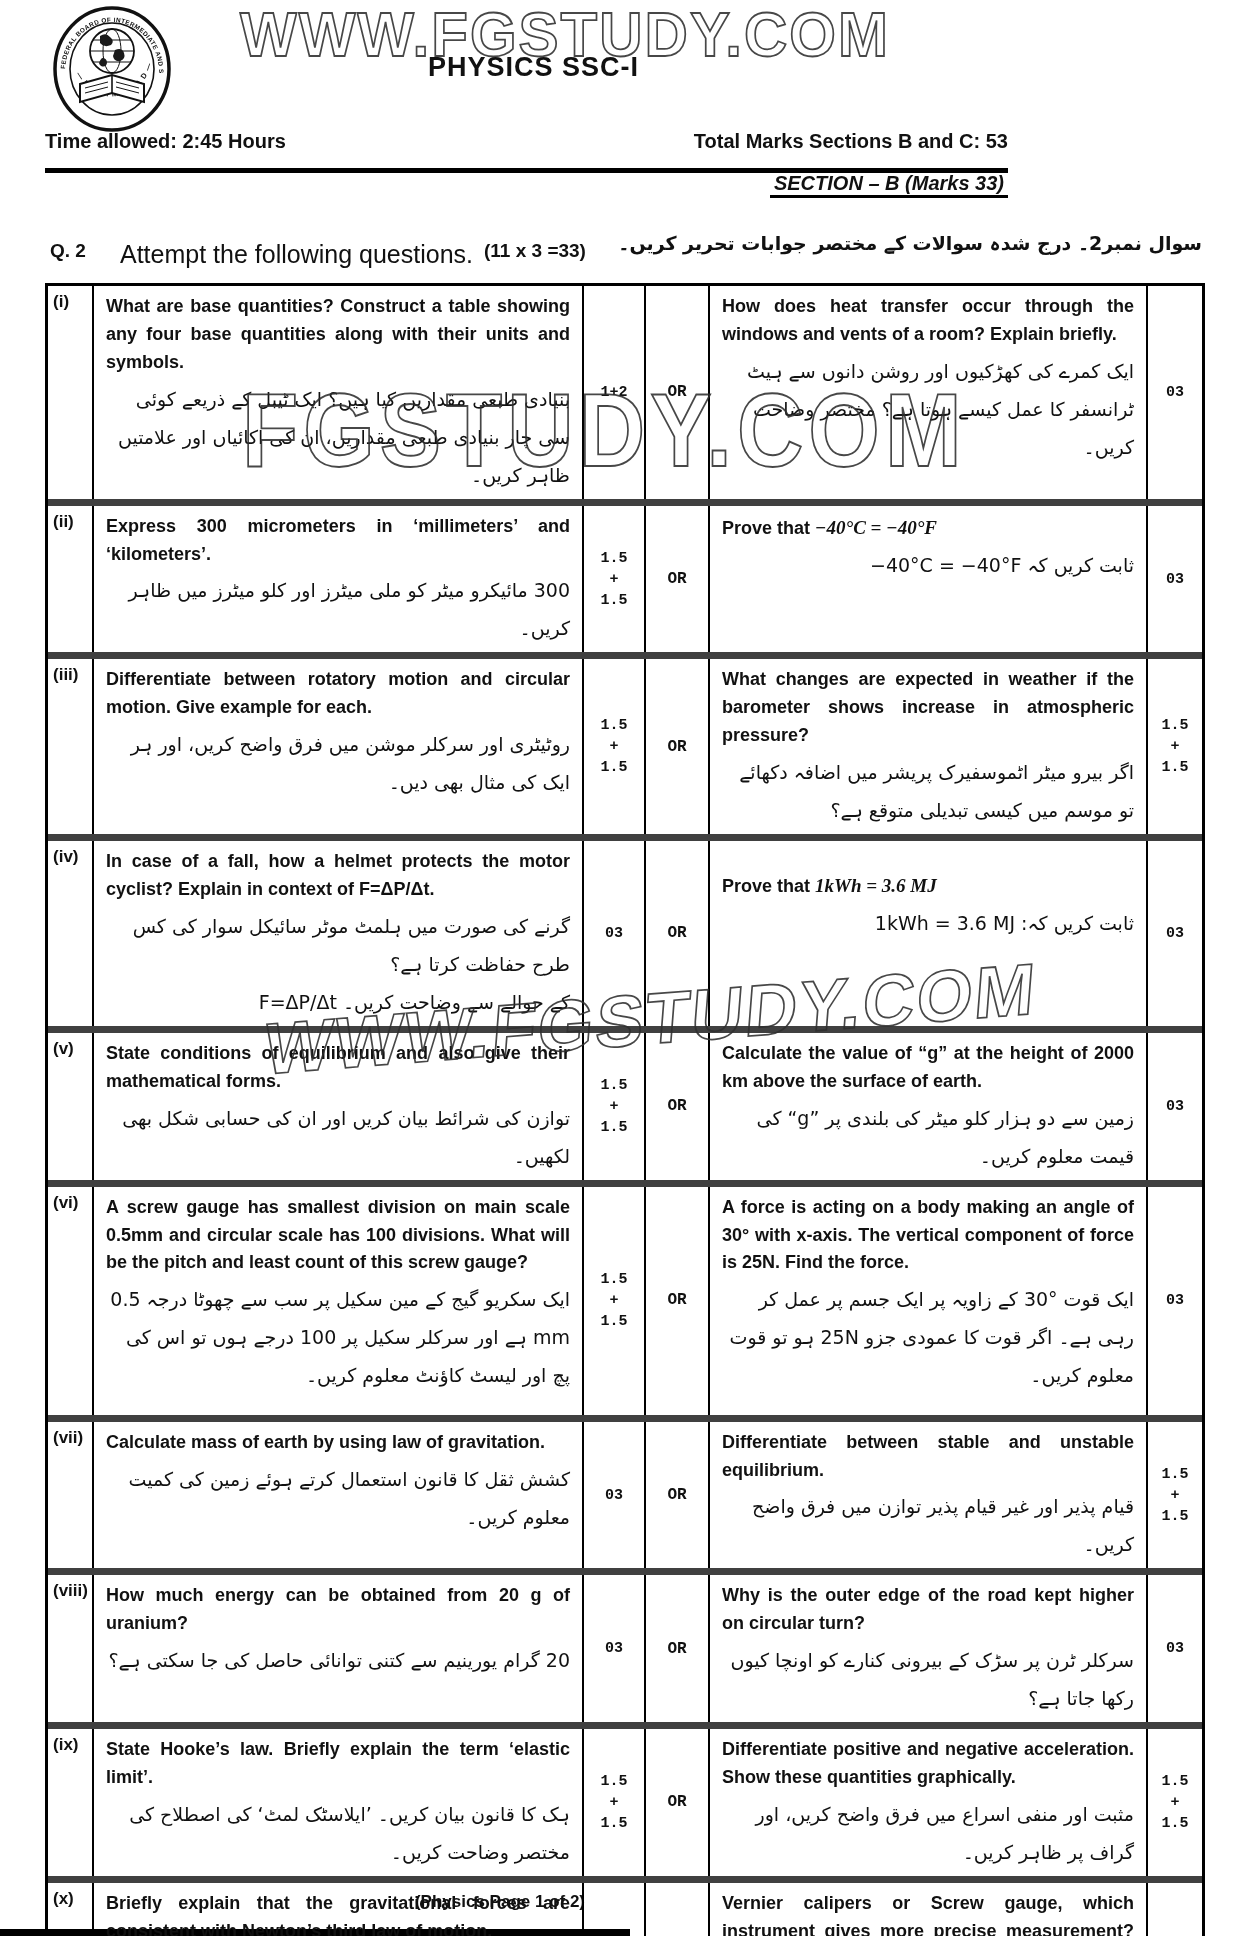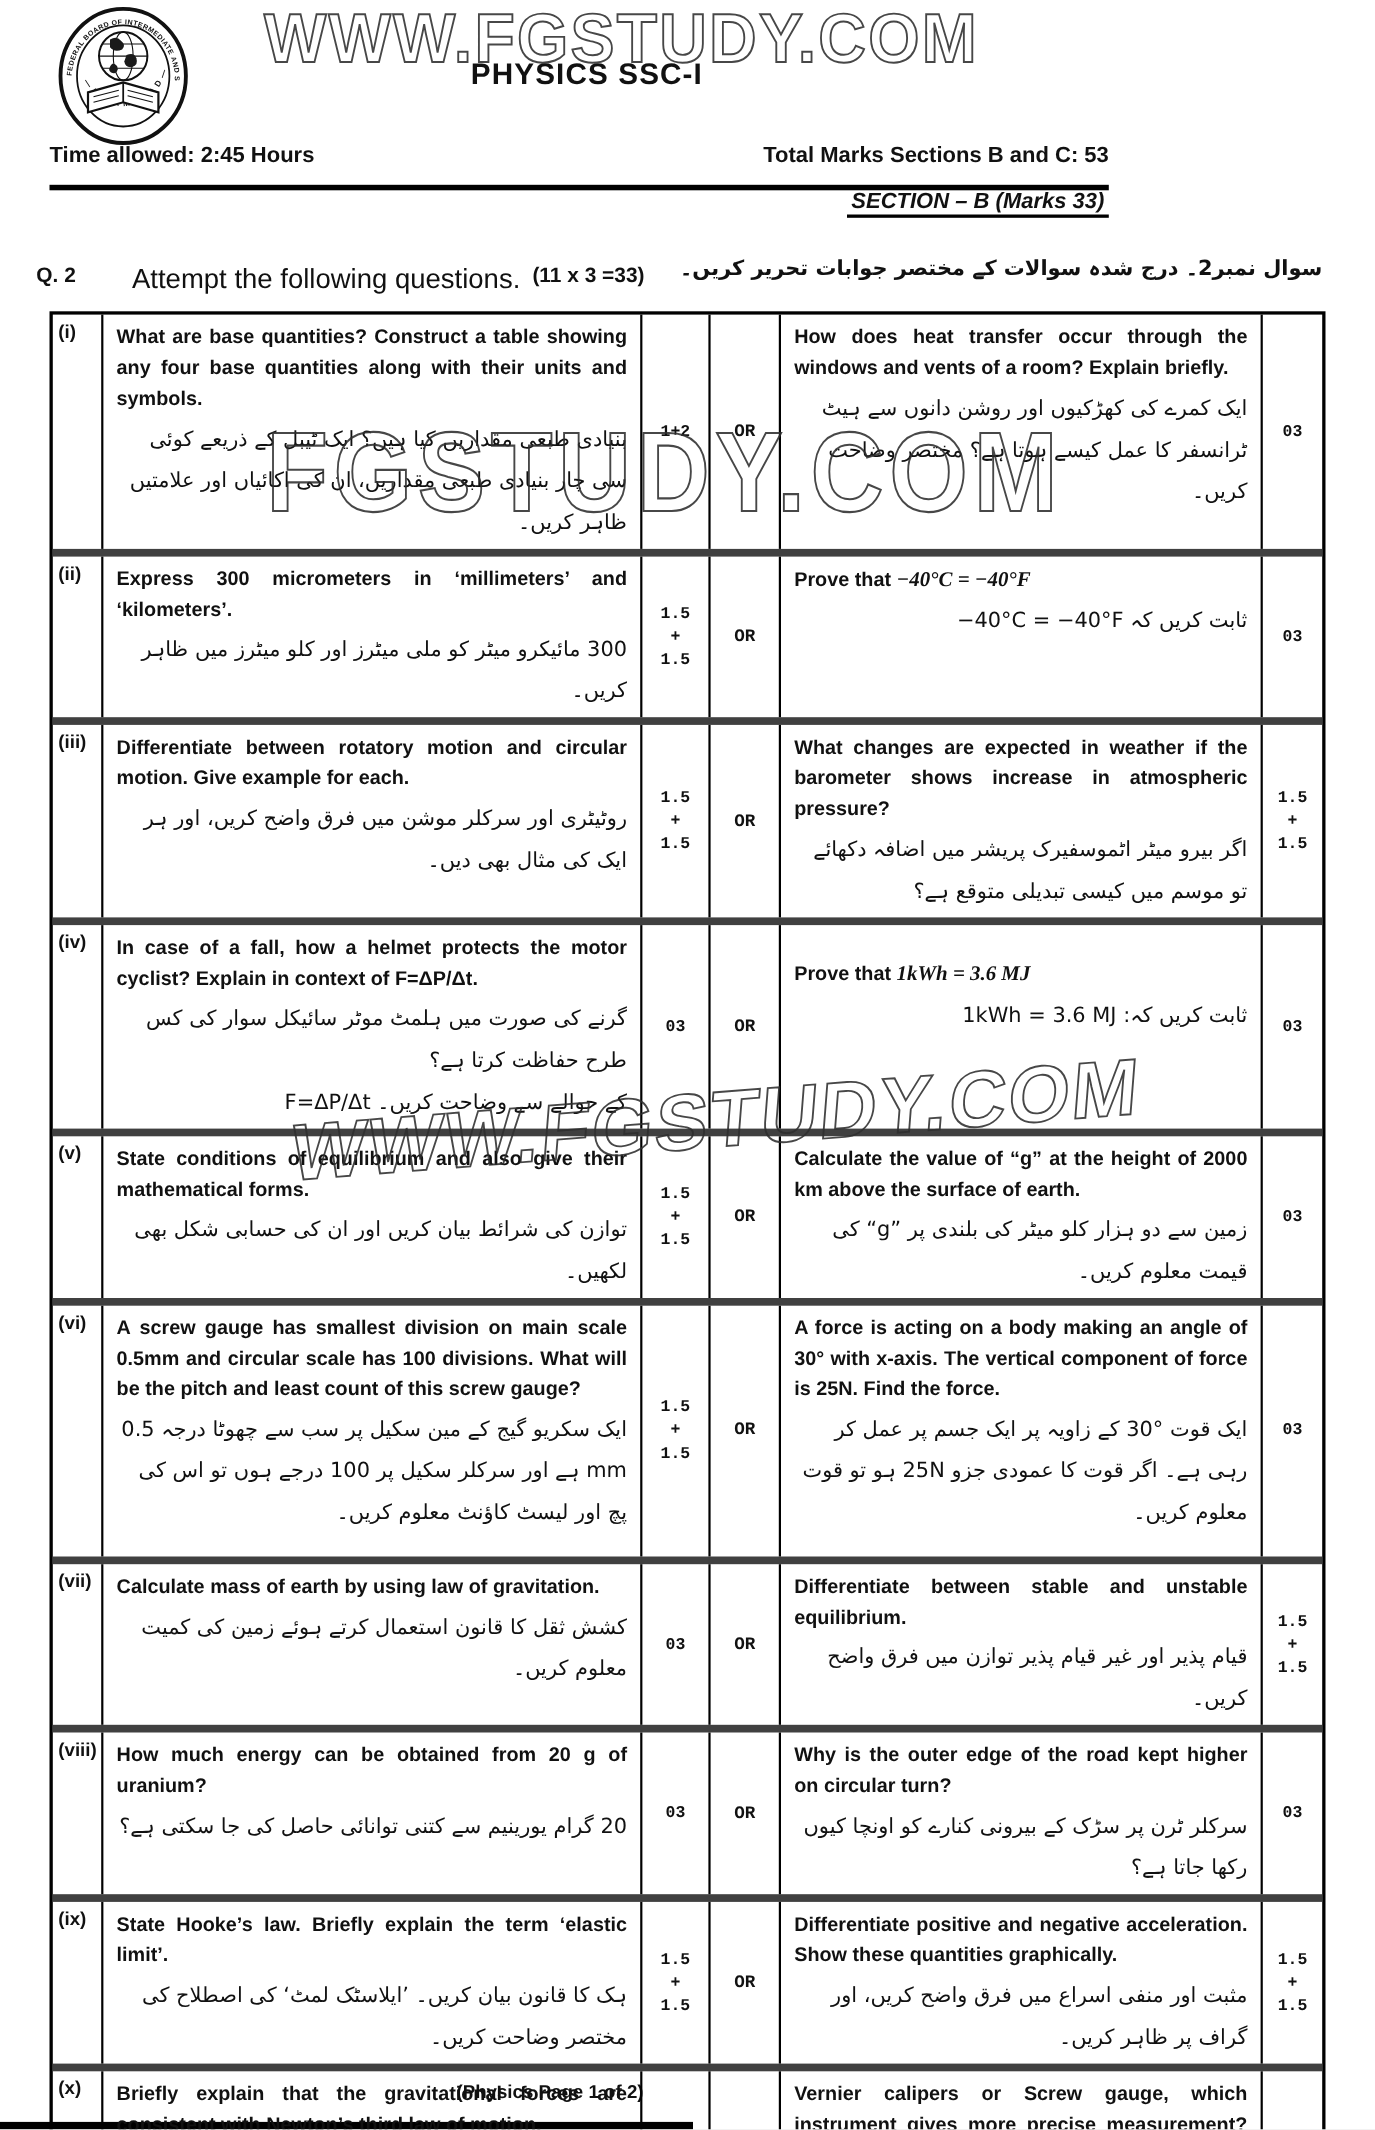--- a/index.html
+++ b/index.html
@@ -24,21 +24,21 @@
     position:absolute;left:45px;top:130px;width:963px;
     border-bottom:5px solid #000;padding-bottom:15px;
     display:flex;justify-content:space-between;
     font-size:20px;font-weight:bold;
   }
   .section-head{position:absolute;left:45px;top:172px;width:963px;text-align:right;}
   .section-head span{
     font-size:20px;font-weight:bold;font-style:italic;
     border-bottom:3px solid #000;padding:0 4px 1px;
   }
-  .qline-no{position:absolute;left:33px;top:240px;font-size:19px;font-weight:bold;}
+  .qline-no{position:absolute;left:50px;top:240px;font-size:19px;font-weight:bold;}
   .qline-txt{position:absolute;left:120px;top:240px;font-size:25px;font-weight:normal;}
   .qline-marks{position:absolute;left:460px;top:240px;font-size:19px;font-weight:bold;margin-left:24px;}
   .qline-ur{
     position:absolute;right:48px;top:232px;direction:rtl;
     font-family:"DejaVu Sans","Liberation Sans",sans-serif;font-size:19px;font-weight:bold;text-align:center;
   }
   
   .qtable{position:absolute;left:45px;top:283px;width:1160px;border:3px solid #000;box-sizing:border-box;z-index:2;}
   .row{display:grid;grid-template-columns:46px 490px 62px 64px 438px 1fr;}
   .row + .row{border-top:7px solid #404040;}

